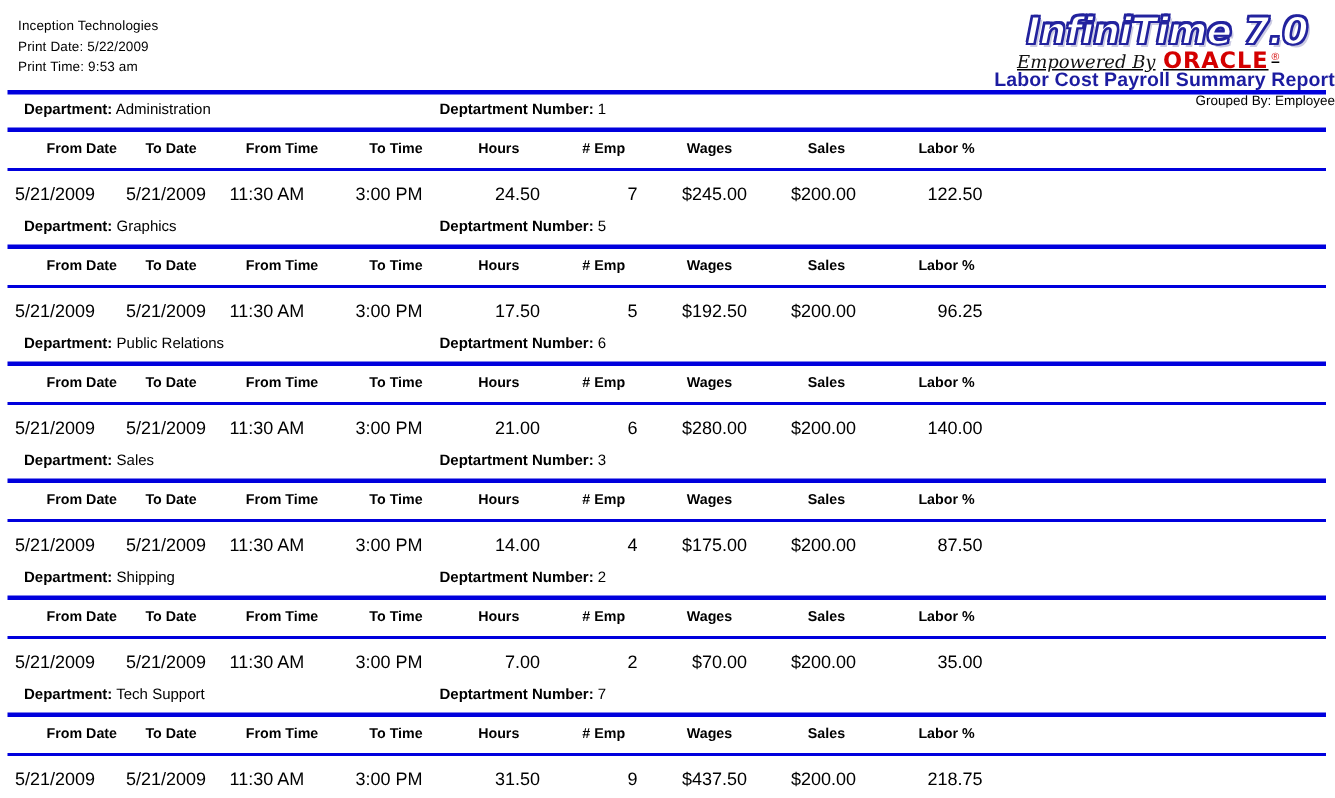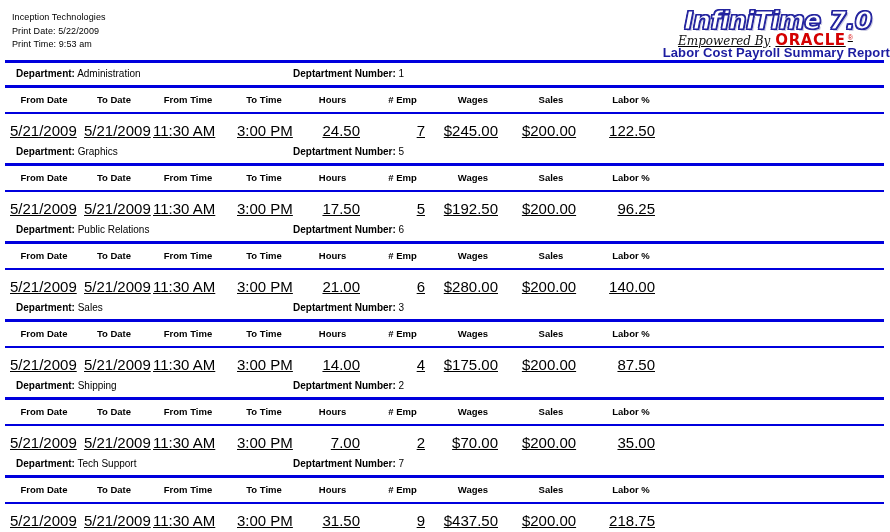--- a/index.html
+++ b/index.html
@@ -152,38 +152,37 @@
     font-weight: bold;
     white-space: nowrap;
   }
   .data-row {
     position: relative;
     height: 27px;
   }
   .data-row .c {
     position: absolute;
     top: 8px;
-    font-size: 15px;
-    white-space: nowrap;
-    text-decoration: underline;
+    font-size: 12px;
+    white-space: nowrap;
   }
 
   
   .c-fromdate { left: 10px;  width: 68px; text-align: left; }
   .c-todate   { left: 84px;  width: 60px; text-align: left; }
   .c-fromtime { left: 153px; width: 70px; text-align: left; }
   .c-totime   { left: 237px; width: 60px; text-align: left; }
   .c-hours    { left: 295px; width: 65px; text-align: right; }
   .c-emp      { left: 370px; width: 55px; text-align: right; }
   .c-wages    { left: 440px; width: 58px; text-align: right; }
   .c-sales    { left: 520px; width: 58px; text-align: center; }
   .c-labor    { left: 600px; width: 55px; text-align: right; }
 
   
-  .col-head .c-fromdate { left: 10px;  width: 68px; text-align: center; }
+  .col-head .c-fromdate { left: 10px;  width: 68px; text-align: right; }
   .col-head .c-todate   { left: 84px;  width: 60px; text-align: center; }
   .col-head .c-fromtime { left: 153px; width: 70px; text-align: center; }
   .col-head .c-totime   { left: 233px; width: 62px; text-align: center; }
   .col-head .c-hours    { left: 300px; width: 65px; text-align: center; }
   .col-head .c-emp      { left: 375px; width: 55px; text-align: center; }
   .col-head .c-wages    { left: 443px; width: 60px; text-align: center; }
   .col-head .c-sales    { left: 522px; width: 58px; text-align: center; }
   .col-head .c-labor    { left: 600px; width: 62px; text-align: center; }
 </style>
 </head>
@@ -198,20 +197,21 @@
       <span>5/22/2009</span>
     </div>
     <div>
       <span>Print Time:</span>
       <span>9:53 am</span>
     </div>
   </div>
 
   <div class="title-block">
     <div class="report-title">Labor Cost Payroll Summary Report</div>
+    <div class="report-sub">Grouped By:  Employee</div>
   </div>
 
   <div class="logo-block">
     <div class="logo-main">InfiniTime 7.0</div>
     <div class="logo-sub">
       <span class="logo-emp">Empowered By</span>
       <span class="logo-oracle">ORACLE</span>
         <span class="logo-reg">®</span>
     </div>
   </div>

